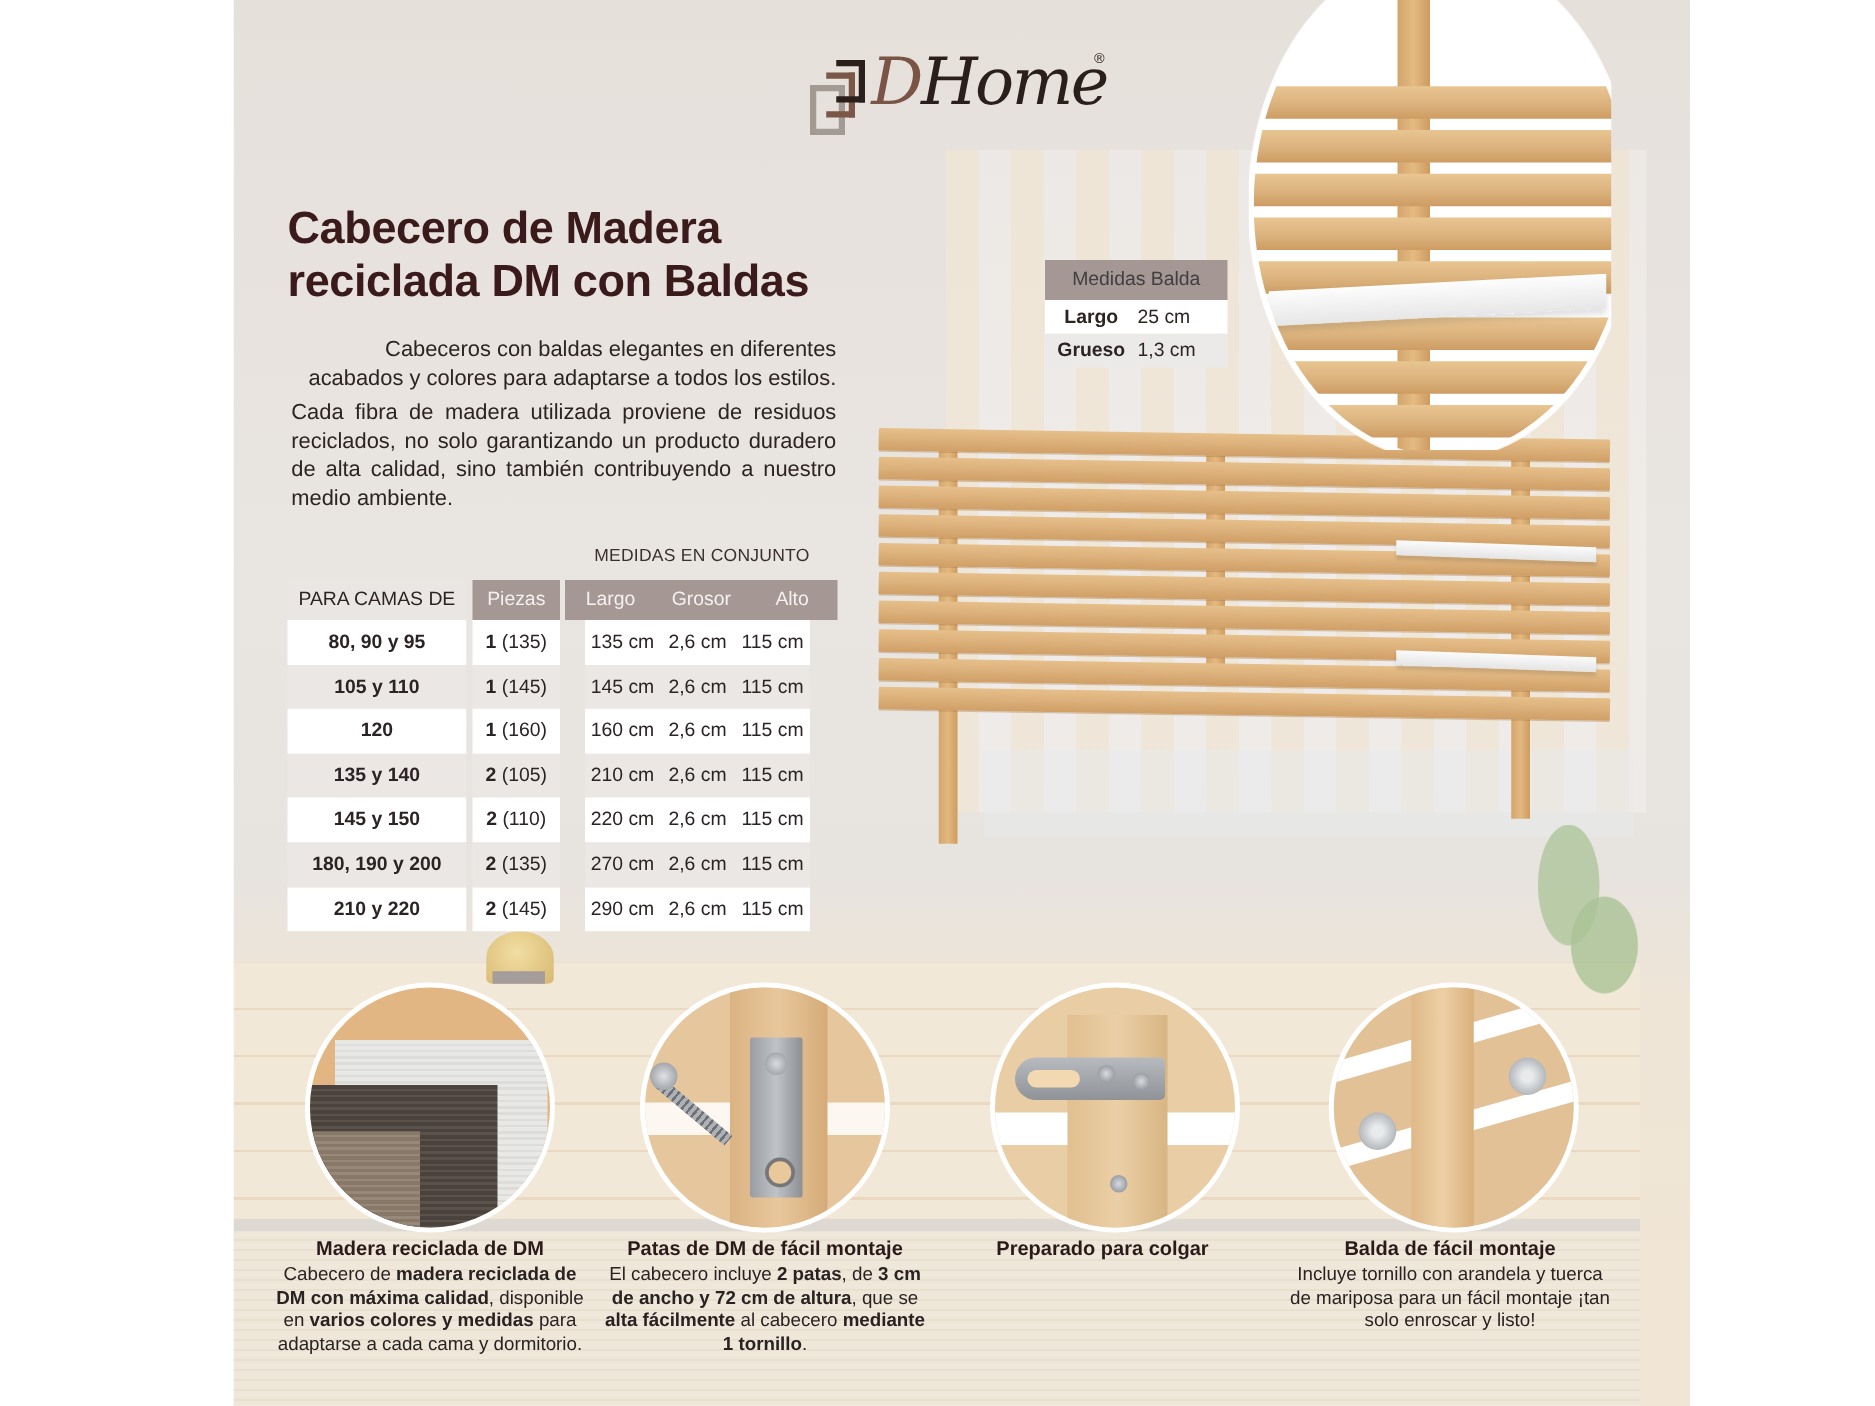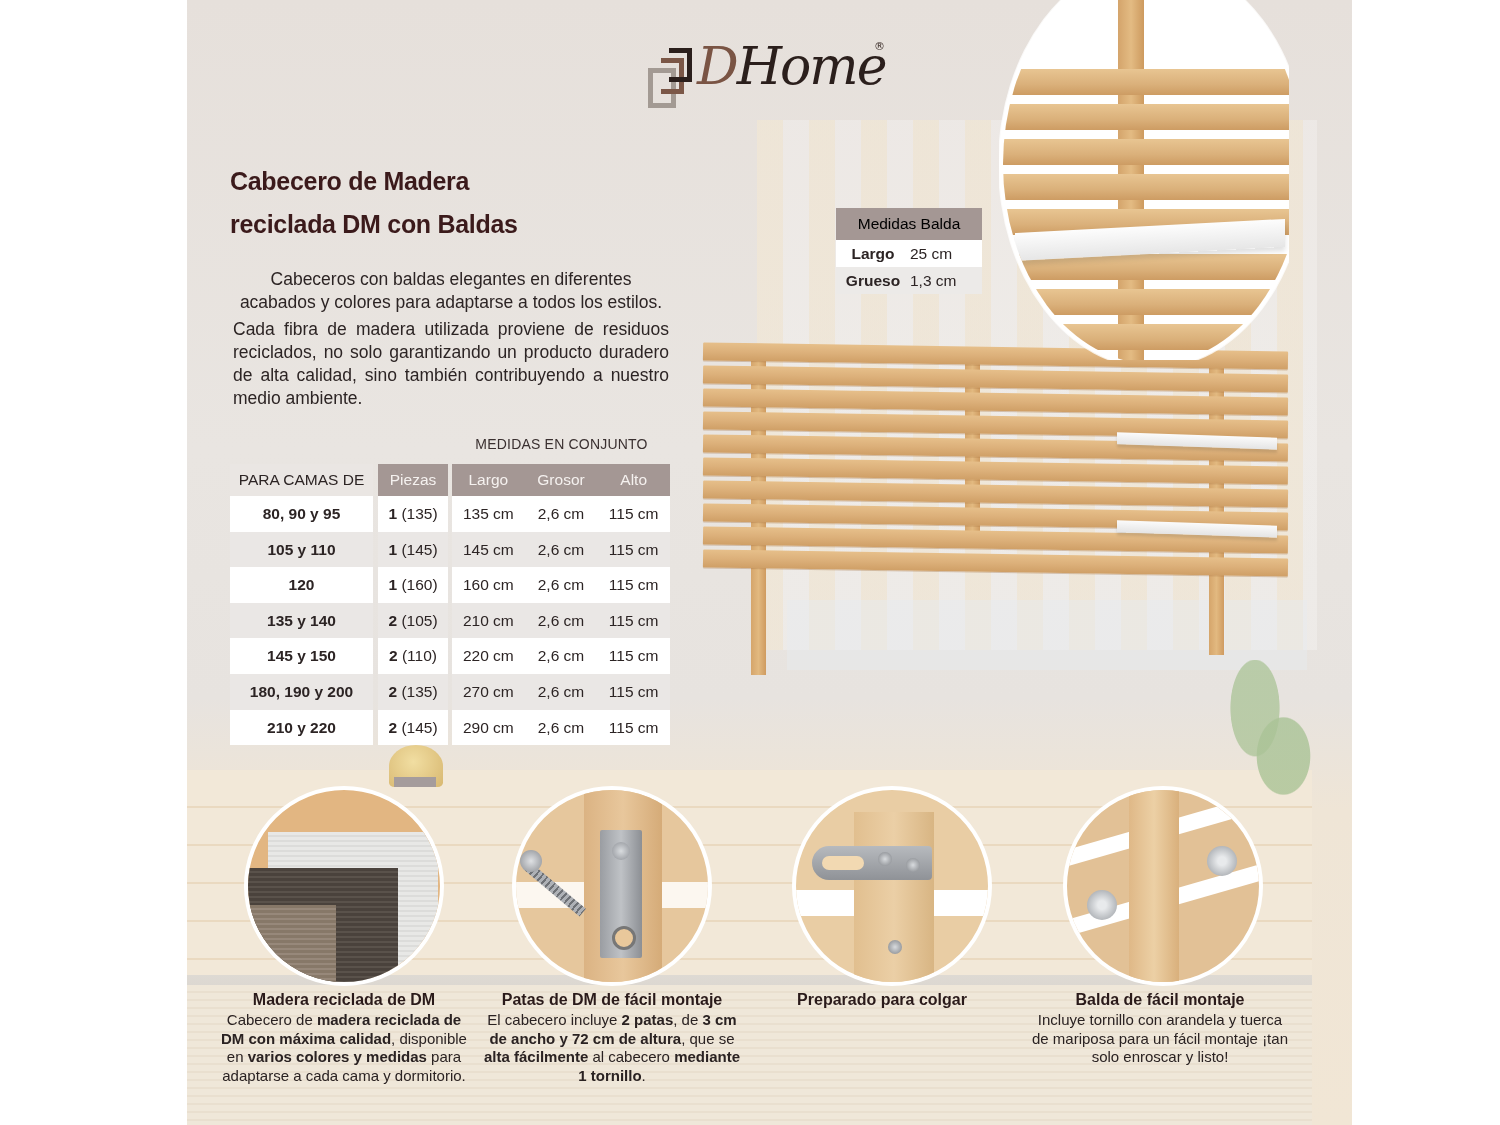--- a/index.html
+++ b/index.html
@@ -26,47 +26,47 @@
   .logo .sq1{position:absolute;left:13px;top:30px;width:18px;height:30px;border:5px solid #a39a93;}
   .logo .sq2{position:absolute;left:26px;top:20px;width:18px;height:26px;border:5px solid #7b5747;border-left:none;}
   .logo .sq3{position:absolute;left:34px;top:10px;width:18px;height:24px;border:5px solid #2b1f1c;border-left:none;}
   .logo .word{position:absolute;left:62px;top:2px;font-family:"DejaVu Serif",serif;font-style:italic;font-size:52px;letter-spacing:-2px;line-height:1;}
   .logo .word .d{color:#7a5444;}
   .logo .word .h{color:#2b1f1c;}
   .logo .reg{position:absolute;left:239px;top:2px;font-size:11px;color:#3a2c28;}
 
   
   .title{position:absolute;left:43px;top:160px;width:460px;color:#3b1a1b;font-family:"Liberation Sans",sans-serif;
-    font-size:25px;line-height:43px;font-weight:600;letter-spacing:-0.3px;}
+    font-size:36px;line-height:43px;font-weight:600;letter-spacing:-0.3px;}
   .title div{white-space:nowrap;}
   .intro{position:absolute;left:46px;top:268px;width:436px;color:#2c2424;font-family:"Liberation Sans",sans-serif;font-size:17.5px;line-height:23px;}
   .intro p{margin:0 0 4px 0;text-align:justify;}
-  .intro p.p1{text-align:center;}
+  .intro p.p1{text-align:right;}
 
   
   .spec{position:absolute;left:43px;top:432px;width:440px;font-family:"Liberation Sans",sans-serif;font-size:15.5px;color:#2c2424;}
   .spec .grouphead{position:absolute;left:223px;top:4px;width:217px;text-align:center;font-size:14px;color:#3a3030;letter-spacing:.2px;}
   .spec .hdr{position:absolute;top:32px;height:32px;line-height:32px;text-align:center;}
   .spec .h-camas{left:0;width:143px;background:#eae6e3;color:#2c2424;}
   .spec .h-piezas{left:148px;width:70px;background:#a49794;color:#f5f1ef;}
   .spec .h-med{left:222px;width:218px;background:#a49794;color:#f5f1ef;display:flex;}
   .spec .h-med span{flex:1;text-align:center;}
   .spec .rows{position:absolute;left:0;top:64px;width:440px;}
   .spec .row{display:flex;height:35.6px;line-height:35.6px;}
   .spec .row .c-camas{width:143px;text-align:center;font-weight:bold;}
   .spec .row .c-piezas{width:70px;margin-left:5px;text-align:center;}
   .spec .row .c-piezas b{font-weight:bold;}
-  .spec .row .c-med{width:218px;margin-left:4px;display:flex;}
+  .spec .row .c-med{width:180px;margin-left:20px;display:flex;}
   .spec .row .c-med span{flex:1;text-align:center;}
   .spec .row.odd .c-camas,.spec .row.odd .c-piezas,.spec .row.odd .c-med{background:#ffffff;}
   .spec .row.even .c-camas,.spec .row.even .c-piezas,.spec .row.even .c-med{background:#eae7e5;}
 
   
   .balda{position:absolute;left:649px;top:208px;width:146px;font-family:"Liberation Sans",sans-serif;font-size:15.5px;color:#2c2424;}
-  .balda .bh{background:#a49794;color:#000000;height:32px;line-height:32px;text-align:center;}
+  .balda .bh{background:#a49794;color:#404040;height:32px;line-height:32px;text-align:center;}
   .balda .br{display:flex;height:27px;line-height:27px;background:#fff;}
   .balda .br.alt{background:#eceae8;}
   .balda .br .k{width:74px;text-align:center;font-weight:bold;}
   .balda .br .v{flex:1;text-align:left;}
 
   
   .headboard{position:absolute;left:516px;top:335px;width:585px;height:345px;}
   .slat{position:absolute;left:0;width:585px;height:18px;
     background:linear-gradient(180deg,#e6bf8a 0%,#dcb07a 50%,#cf9f66 100%);border-radius:1px;
     box-shadow:0 1px 0 rgba(160,110,60,.35);}

